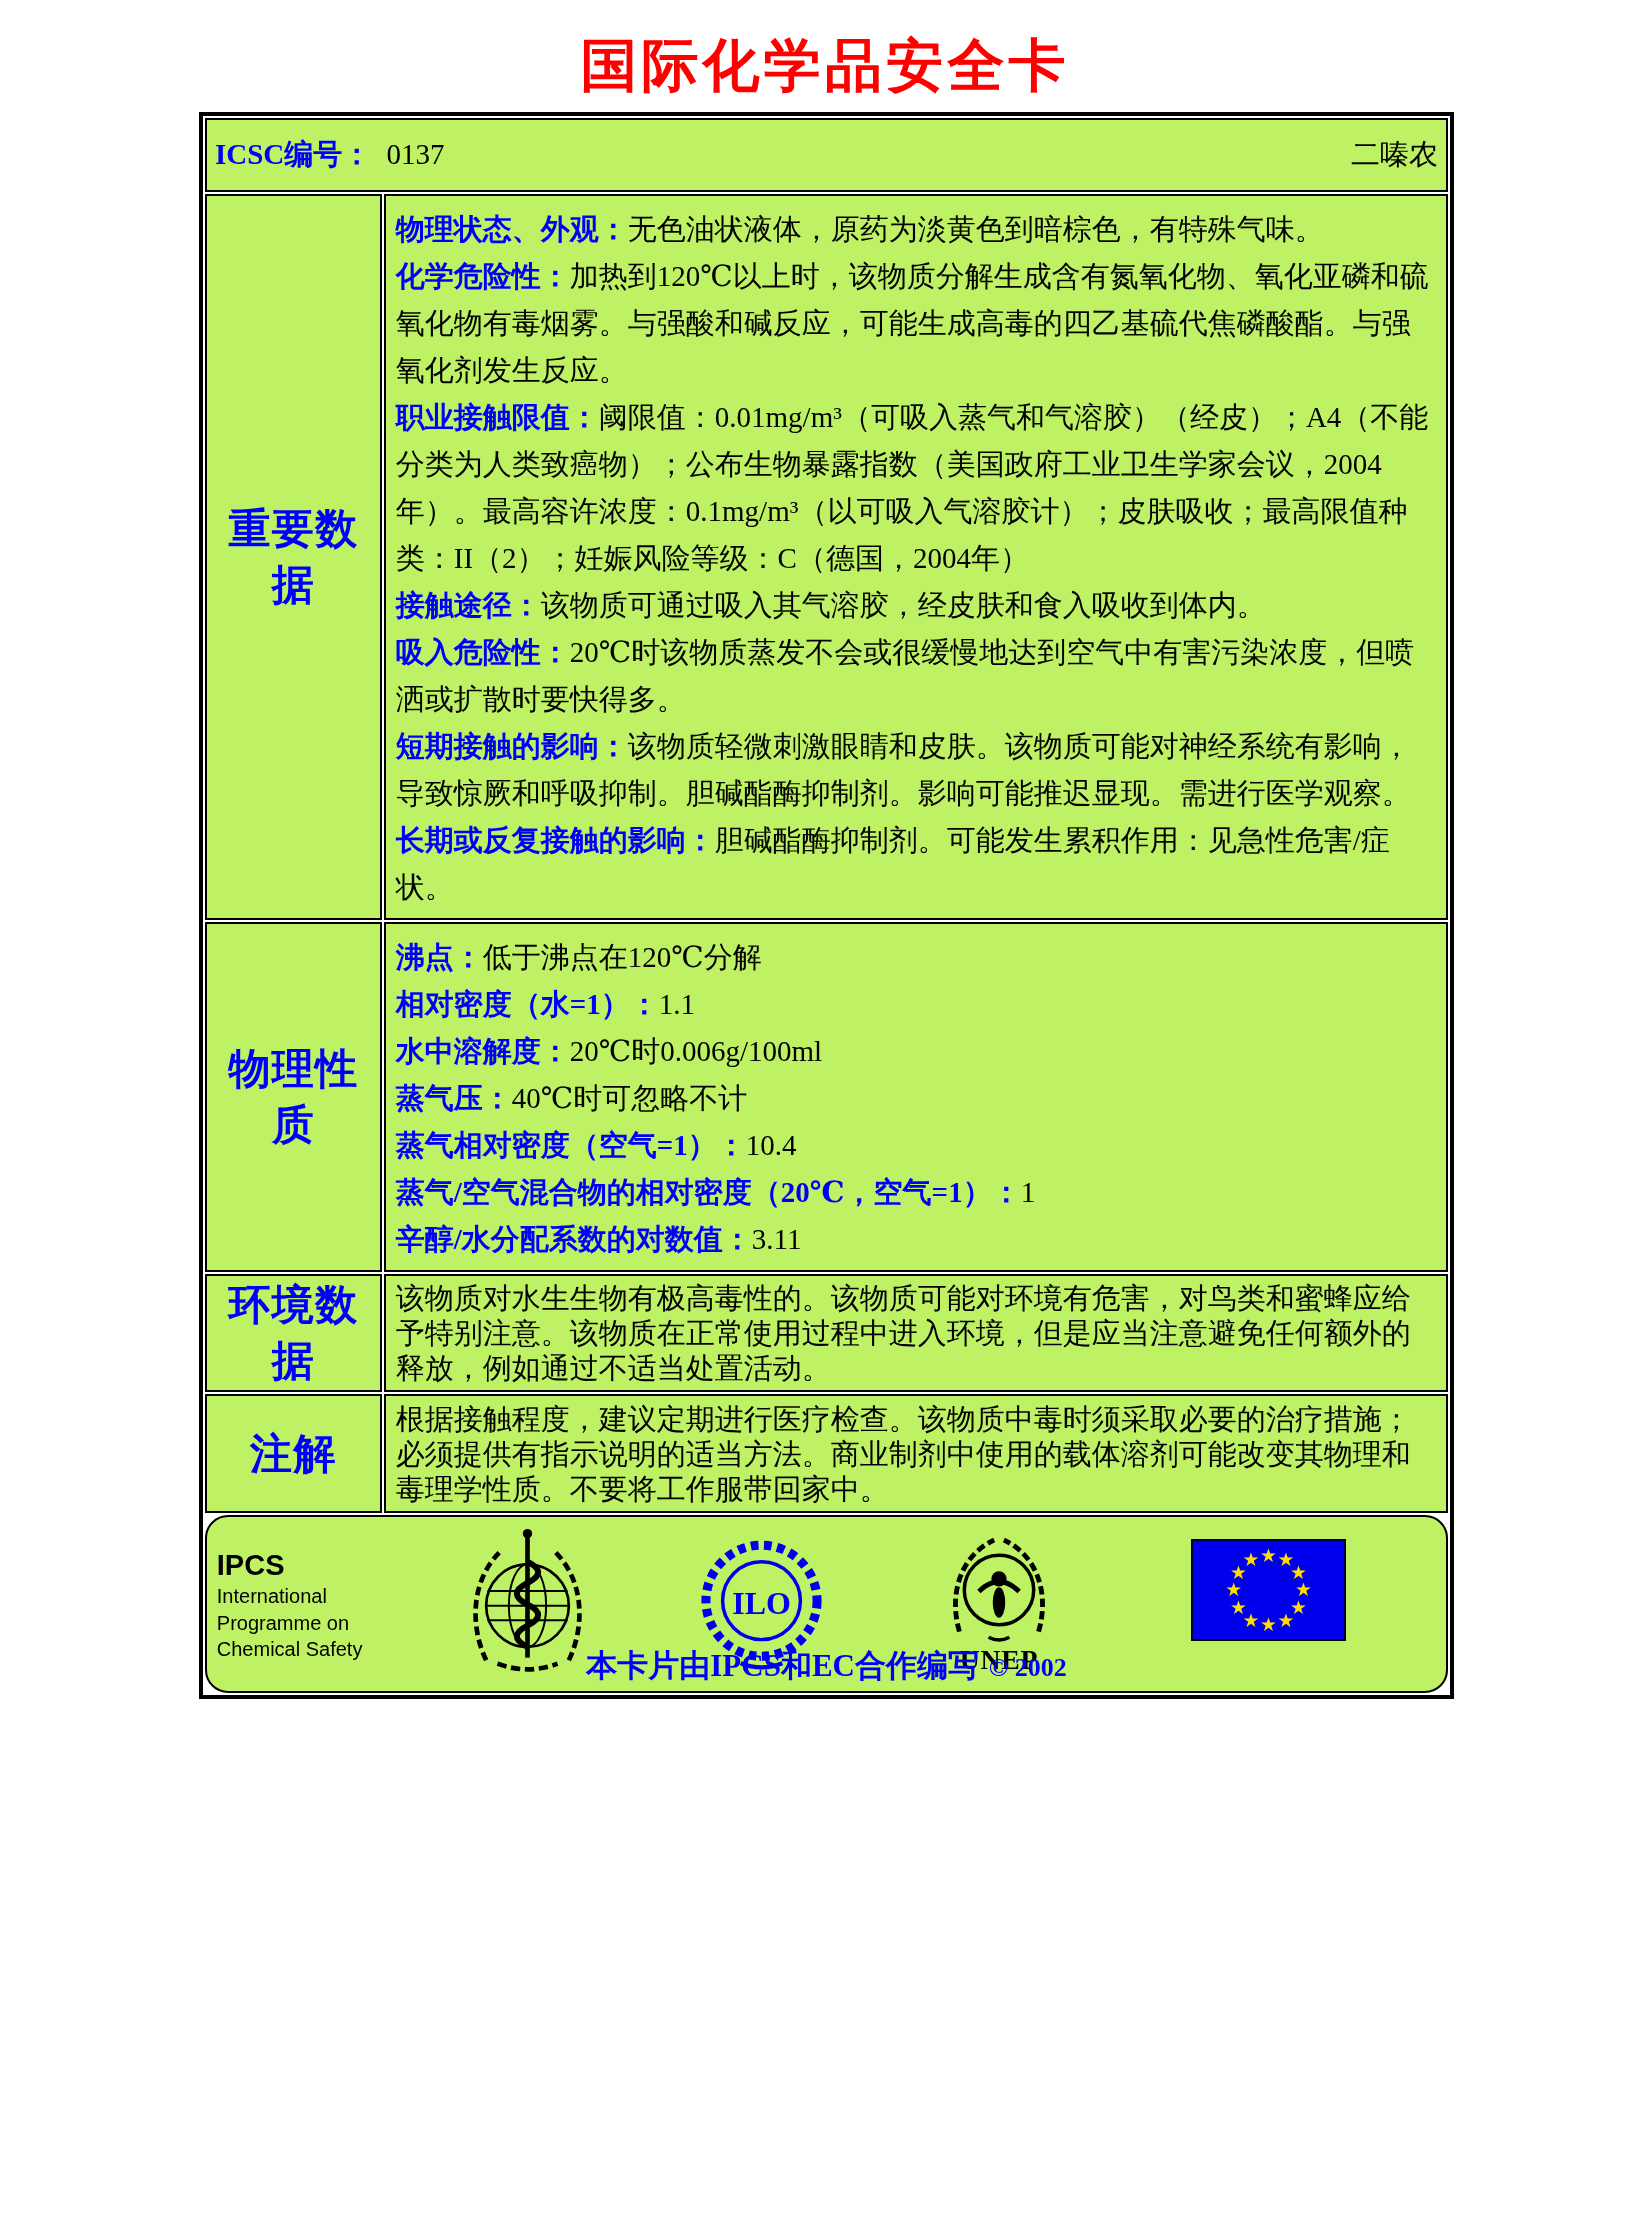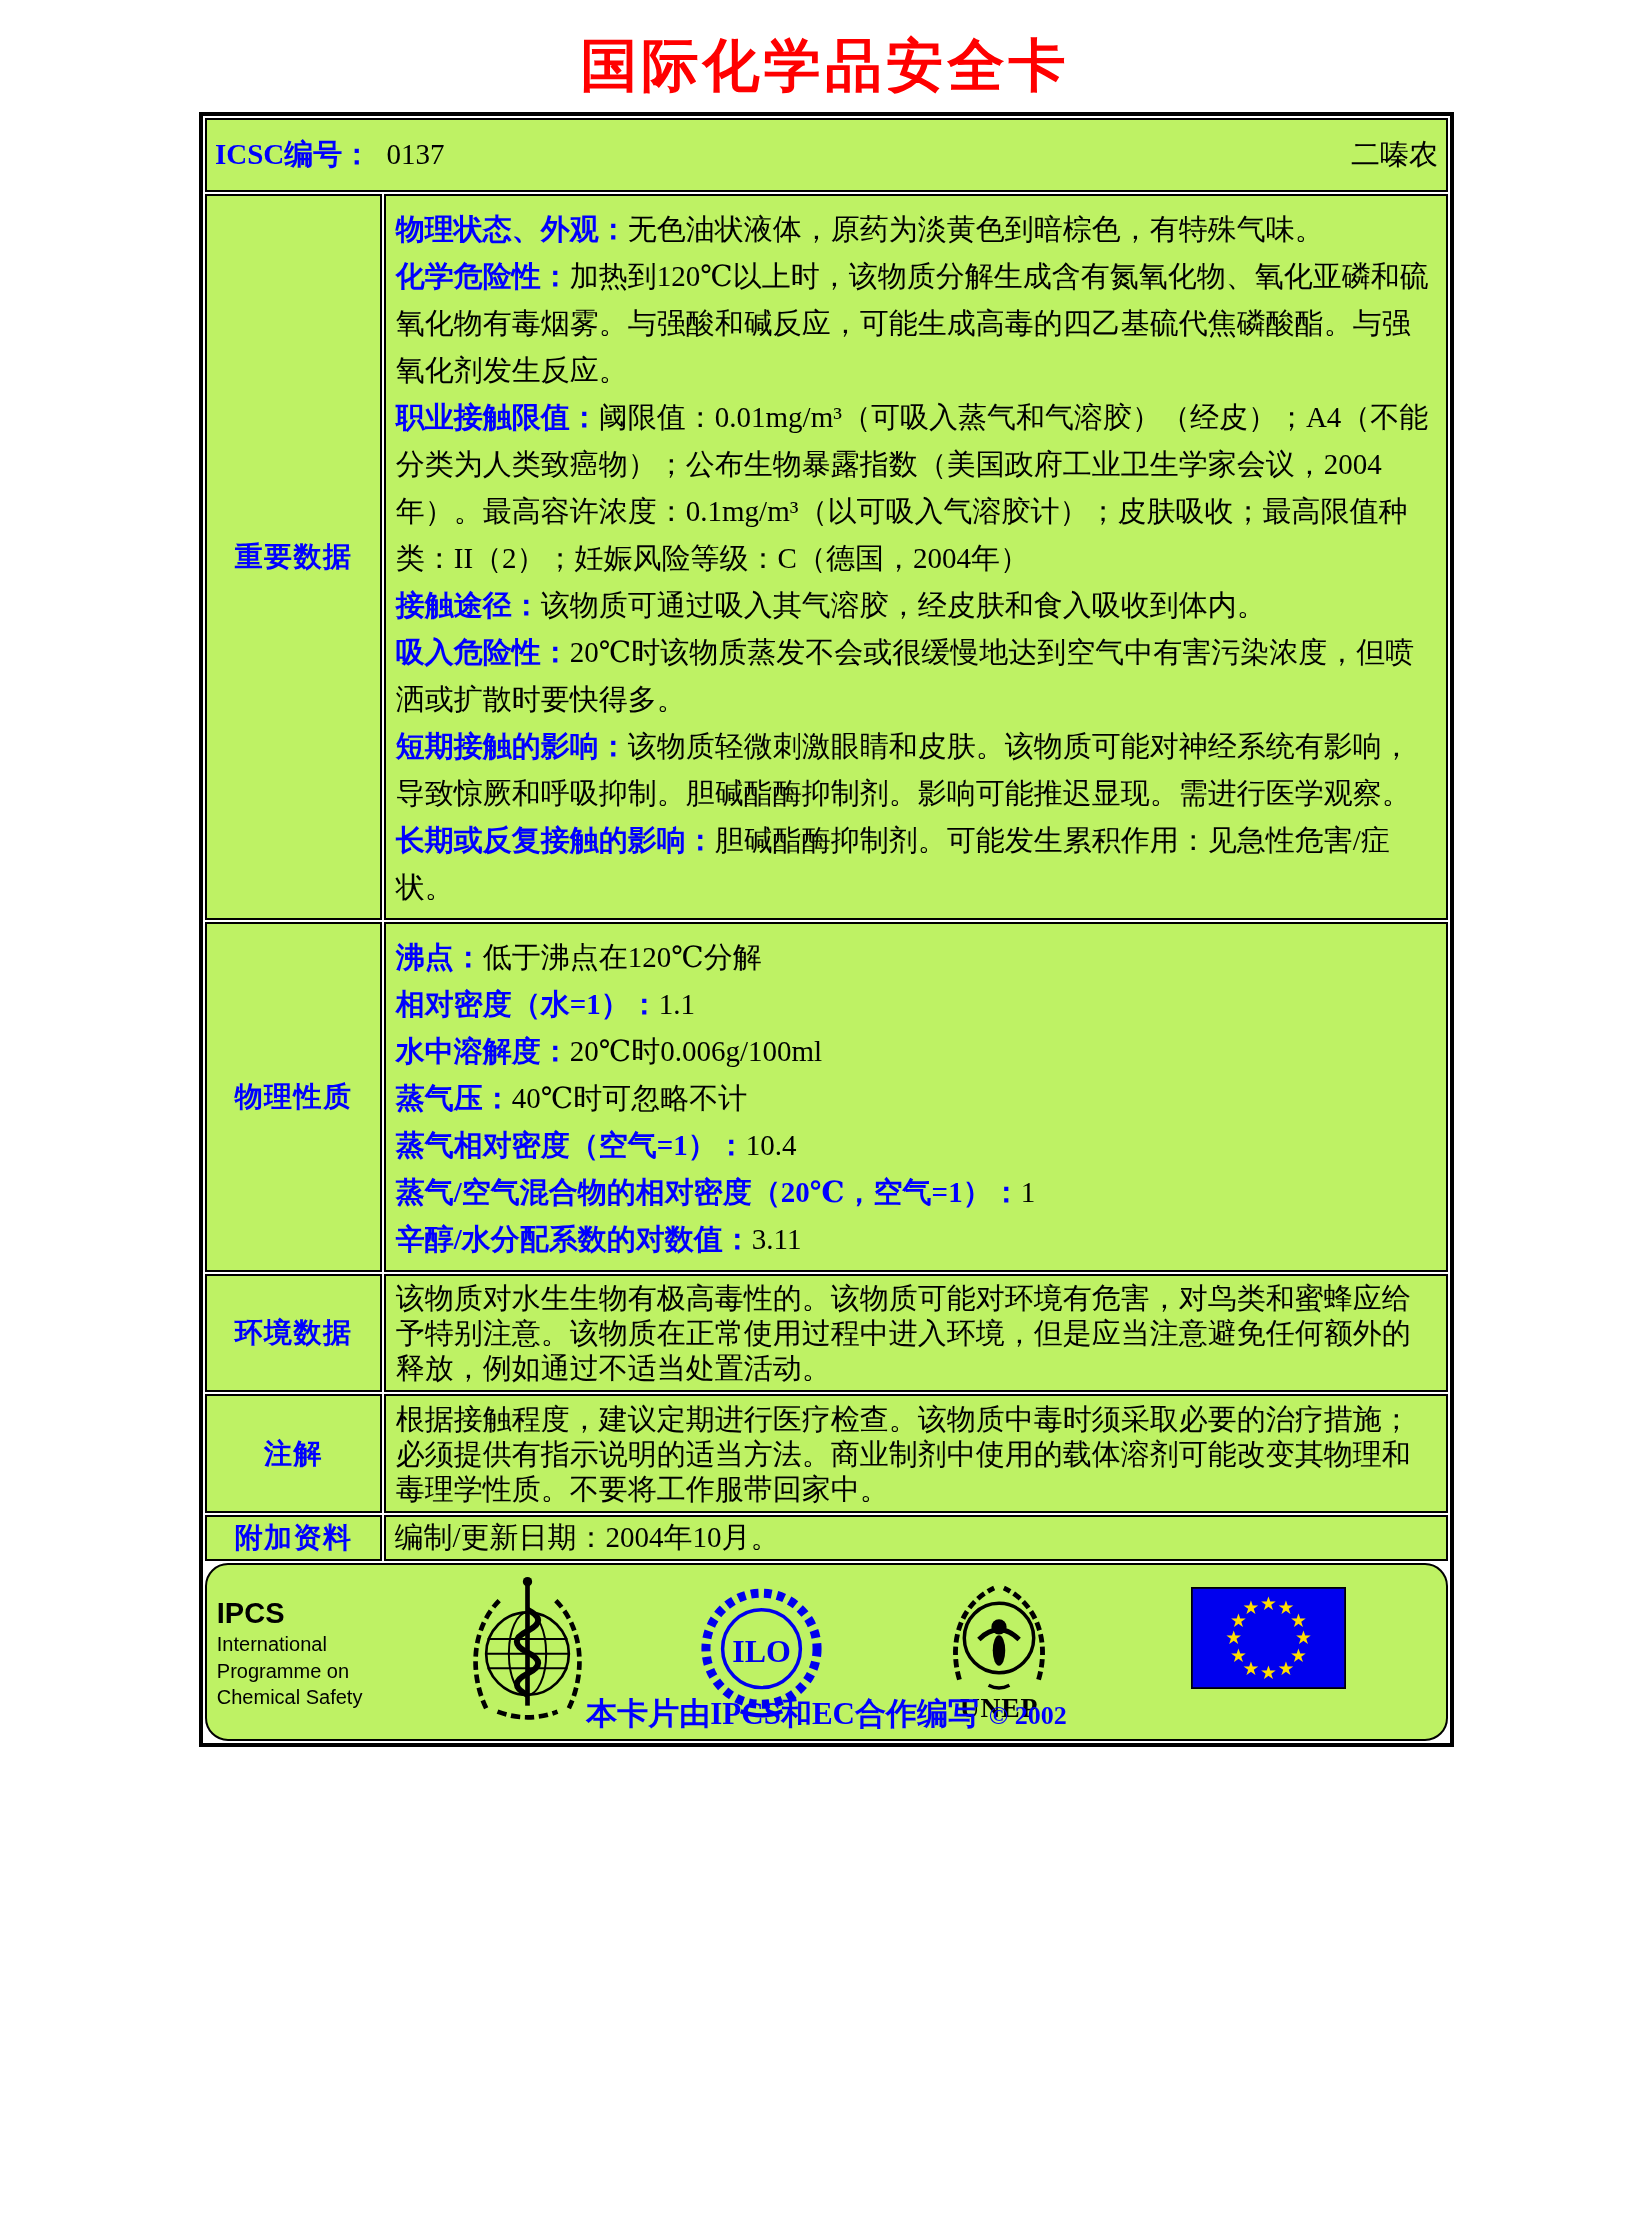--- a/index.html
+++ b/index.html
@@ -6,21 +6,21 @@
   body{width:1650px;height:2227px;position:relative;font-family:"Liberation Serif","DejaVu Serif",serif;color:#000;}
   .title{margin:28px 0 7px 0;text-align:center;color:#ff0000;font-size:57px;font-weight:900;letter-spacing:4.2px;font-family:"Liberation Serif","DejaVu Serif",serif;}
   table.card{margin-left:199px;width:1255px;border:4.9px solid #000;border-collapse:separate;border-spacing:2.1px;background:#fff;table-layout:fixed;}
   td{border:2.1px solid #000;box-sizing:border-box;vertical-align:top;font-size:29px;background:#bef264;word-break:break-all;}
   col.c-label{width:177px;}
   .hdr-cell{height:74px;vertical-align:middle;}
   .hdr-wrap{display:flex;justify-content:space-between;align-items:center;padding:0 7px;}
   .blue{color:#0000ff;}
   .b{font-weight:bold;}
   .hdr-num{margin-left:15.3px;}
-  .label-cell{vertical-align:middle;text-align:center;color:#0000ff;font-weight:bold;font-size:28px;letter-spacing:1.4px;}
+  .label-cell{vertical-align:middle;text-align:center;color:#0000ff;font-weight:bold;font-size:42px;letter-spacing:1.4px;}
   .content-cell{padding:9.8px 8.4px 7px 9.8px;}
   .lh-wide{line-height:47px;}
   .lh-tight{line-height:35px;padding-top:5.6px;padding-bottom:4.2px;}
   .para{display:block;}
   .addl-cell{height:46px;vertical-align:middle;padding:0 8.4px;}
   .logos-cell{height:178px;position:relative;padding:0;border-radius:23px;}
   .ipcs-block{position:absolute;left:9.8px;top:31px;font-family:"Liberation Sans","DejaVu Sans",sans-serif;}
   .ipcs-acronym{font-size:29px;font-weight:bold;line-height:35px;}
   .ipcs-line{font-size:20px;line-height:26.5px;}
   .logo{position:absolute;}
@@ -86,24 +86,20 @@
     <tr>
       <td class="label-cell">环境数据</td>
       <td class="content-cell lh-tight">该物质对水生生物有极高毒性的。该物质可能对环境有危害，对鸟类和蜜蜂应给予特别注意。该物质在正常使用过程中进入环境，但是应当注意避免任何额外的释放，例如通过不适当处置活动。</td>
     </tr>
 
     <tr>
       <td class="label-cell">注解</td>
       <td class="content-cell lh-tight">根据接触程度，建议定期进行医疗检查。该物质中毒时须采取必要的治疗措施；必须提供有指示说明的适当方法。商业制剂中使用的载体溶剂可能改变其物理和毒理学性质。不要将工作服带回家中。</td>
     </tr>
 
-    <tr>
-      <td class="label-cell">附加资料</td>
-      <td class="addl-cell">编制/更新日期：2004年10月。</td>
-    </tr>
 
     <tr>
       <td colspan="2" class="logos-cell">
 
         <div class="ipcs-block">
           <div class="ipcs-acronym">IPCS</div>
           <div class="ipcs-line">International</div>
           <div class="ipcs-line">Programme on</div>
           <div class="ipcs-line">Chemical Safety</div>
         </div>

